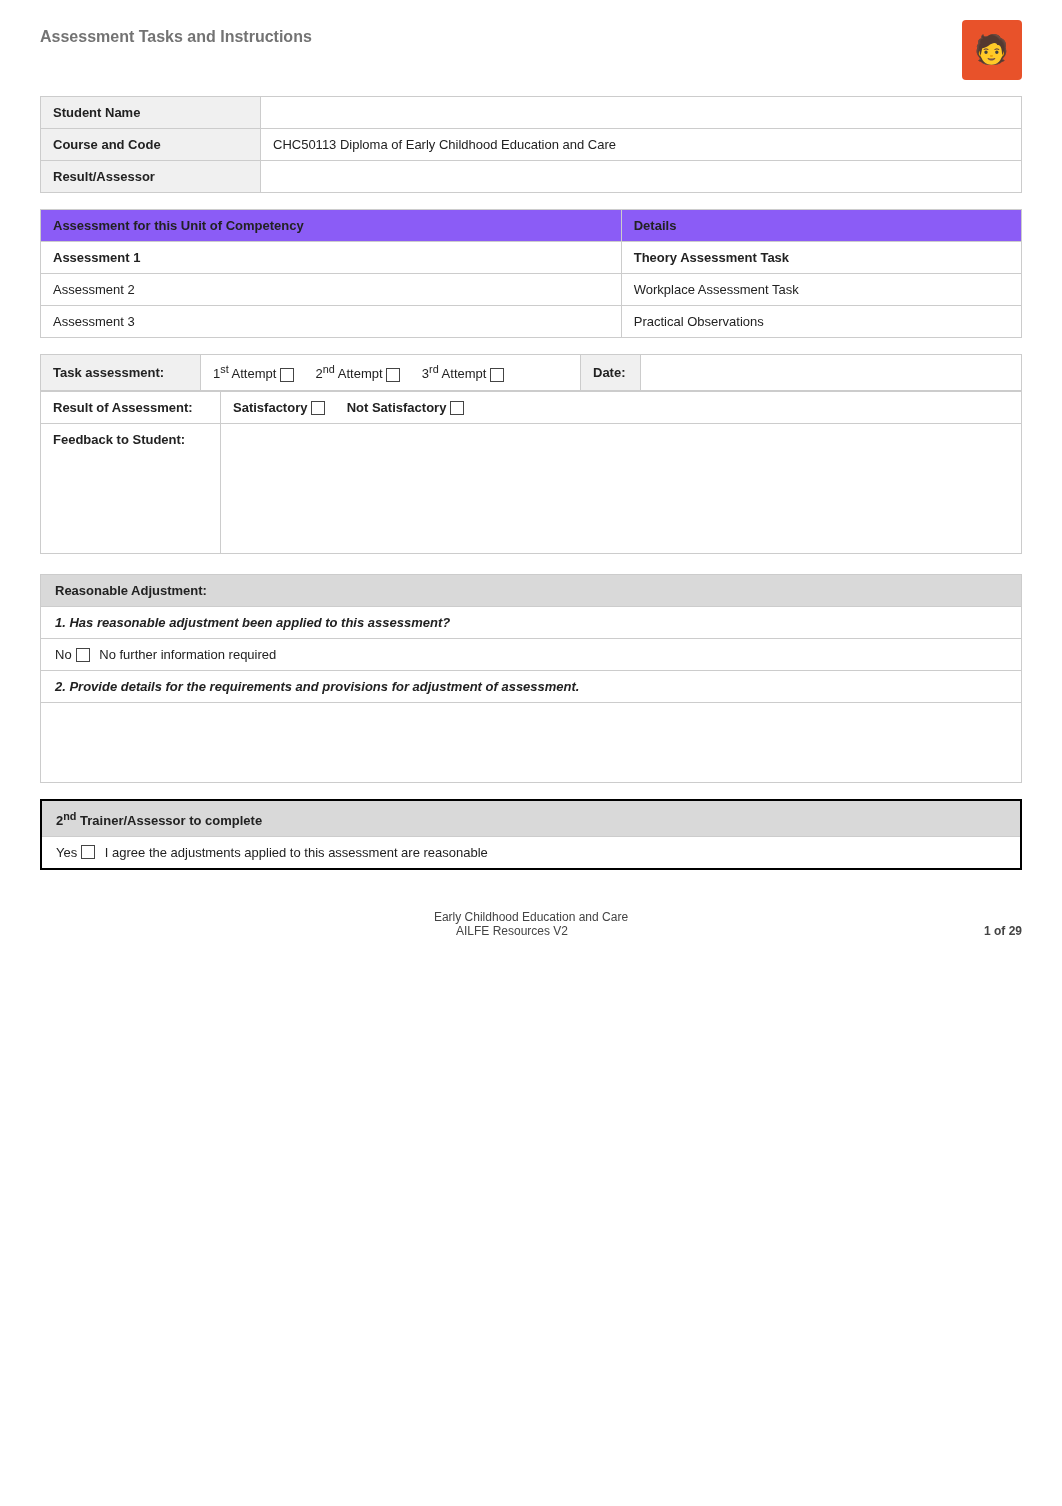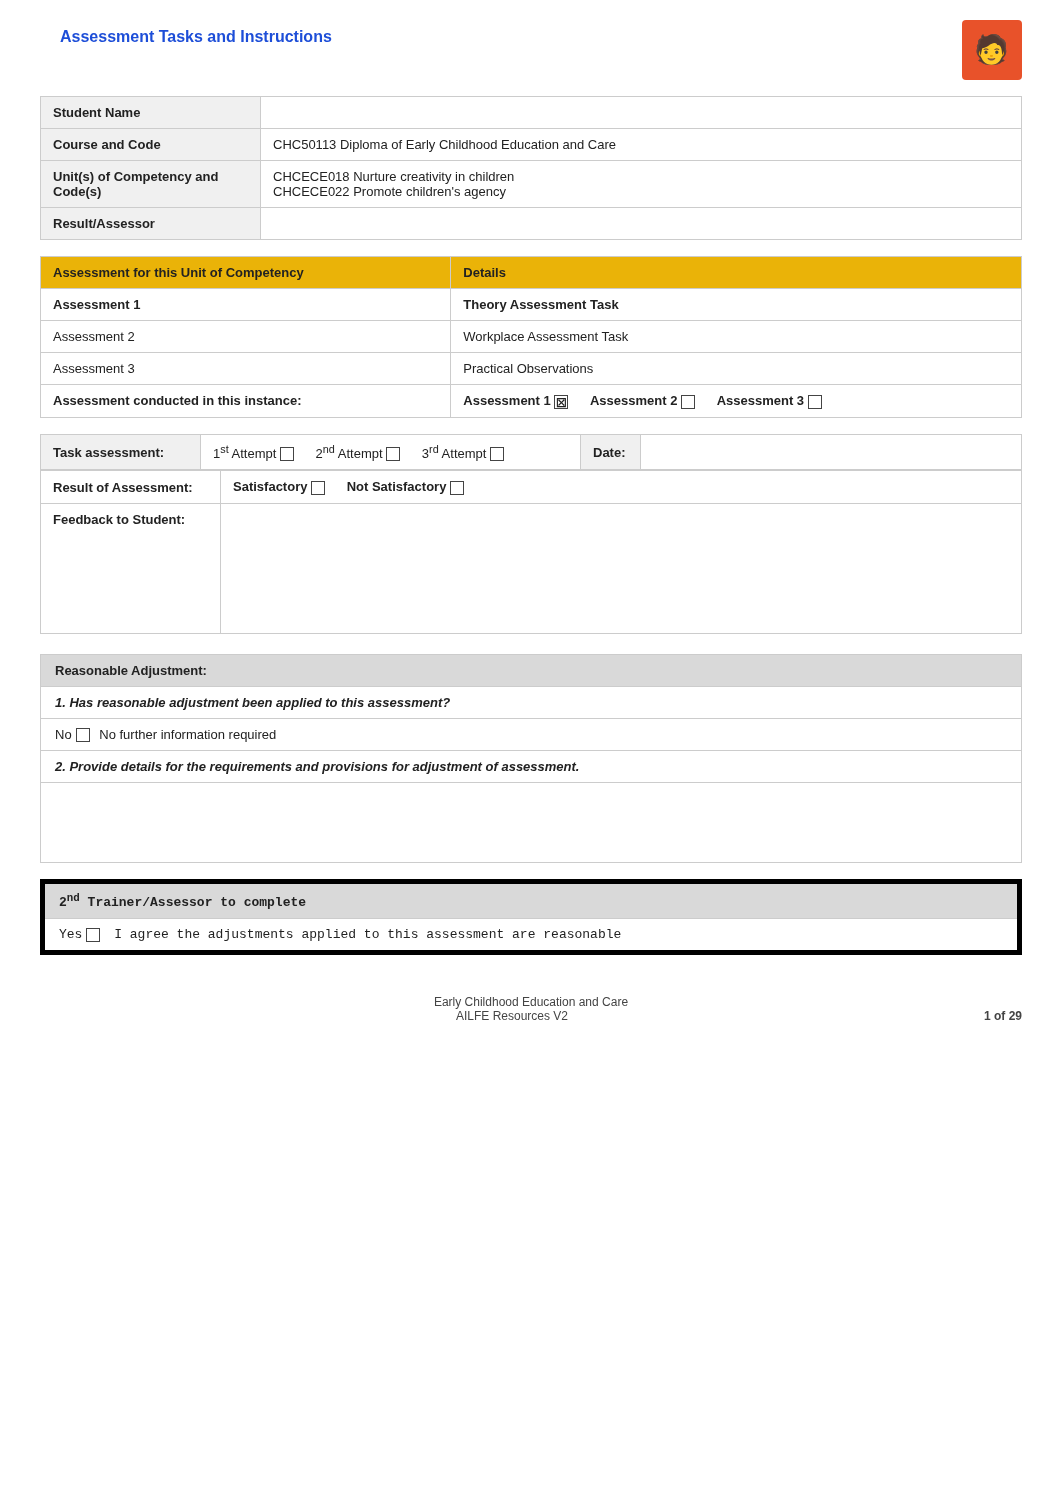--- a/index.html
+++ b/index.html
@@ -22,23 +22,22 @@
     
     .header {
       display: flex;
       align-items: flex-start;
       justify-content: space-between;
       margin-bottom: 16px;
     }
     .header-title {
       font-size: 16px;
       font-weight: bold;
-      color: #1d4ed8;
+      color: #737373;
       padding-top: 8px;
-      margin-left: 20px;
     }
     .logo-placeholder {
       width: 60px;
       height: 60px;
       background: #e8522a;
       border-radius: 4px;
       display: flex;
       align-items: center;
       justify-content: center;
       color: white;
@@ -73,21 +72,21 @@
       border-collapse: collapse;
       margin-bottom: 20px;
       border: 1px solid #ccc;
     }
     .unit-table td {
       border: 1px solid #ccc;
       padding: 8px 12px;
       vertical-align: middle;
     }
     .unit-table .header-row td {
-      background: #eab308;
+      background: #8b5cf6;
       font-weight: bold;
     }
     .unit-table .bold-row td {
       font-weight: bold;
     }
     .unit-table .conducted-row td {
       font-weight: bold;
     }
 
     
@@ -152,22 +151,21 @@
     .reasonable-table .text-area-row td {
       height: 80px;
       background: #fff;
     }
 
     
     .trainer-table {
       width: 100%;
       border-collapse: collapse;
       margin-bottom: 20px;
-      border: 5px solid #000000;
-      font-family: Liberation Mono, monospace;
+      border: 2px solid #000000;
     }
     .trainer-table td {
       border: 1px solid #ccc;
       padding: 8px 14px;
       vertical-align: top;
     }
     .trainer-table .header-row td {
       background: #d9d9d9;
       font-weight: bold;
     }
@@ -204,27 +202,20 @@
     <tbody>
       <tr>
         <td class="label-cell">Student Name</td>
         <td class="value-cell"></td>
       </tr>
       <tr>
         <td class="label-cell">Course and Code</td>
         <td class="value-cell">CHC50113 Diploma of Early Childhood Education and Care</td>
       </tr>
       <tr>
-        <td class="label-cell">Unit(s) of Competency and Code(s)</td>
-        <td class="value-cell">
-          <span>CHCECE018 Nurture creativity in children</span><br>
-          <span>CHCECE022 Promote children's agency</span>
-        </td>
-      </tr>
-      <tr>
         <td class="label-cell">Result/Assessor</td>
         <td class="value-cell"></td>
       </tr>
     </tbody>
   </table>
 
   <table class="unit-table section-gap">
     <tbody>
       <tr class="header-row">
         <td>Assessment for this Unit of Competency</td>
@@ -234,34 +225,20 @@
         <td>Assessment 1</td>
         <td>Theory Assessment Task</td>
       </tr>
       <tr>
         <td>Assessment 2</td>
         <td>Workplace Assessment Task</td>
       </tr>
       <tr>
         <td>Assessment 3</td>
         <td>Practical Observations</td>
-      </tr>
-      <tr class="conducted-row">
-        <td>Assessment conducted in this instance:</td>
-        <td>
-    <span style="font-weight:bold; margin-right:18px;">
-      Assessment 1 <span style="display:inline-block;width:14px;height:14px;border:1.5px solid #444;vertical-align:middle;background:#fff;text-align:center;line-height:14px;font-size:12px;">☒</span>
-    </span>
-    <span style="margin-right:18px;">
-      Assessment 2 <span style="display:inline-block;width:14px;height:14px;border:1.5px solid #444;vertical-align:middle;background:#fff;"></span>
-    </span>
-    <span>
-      Assessment 3 <span style="display:inline-block;width:14px;height:14px;border:1.5px solid #444;vertical-align:middle;background:#fff;"></span>
-    </span>
-  </td>
       </tr>
     </tbody>
   </table>
 
   <table class="attempt-table section-gap" style="margin-bottom:0;">
     <tbody>
       <tr>
         <td class="label-cell" style="width:160px;">Task assessment:</td>
         <td style="width:380px;">
     <span style="margin-right:18px;">

